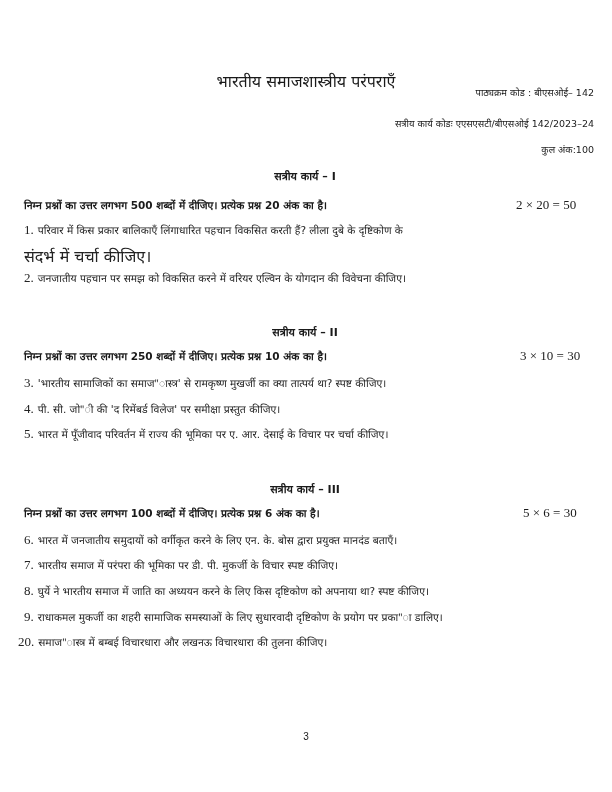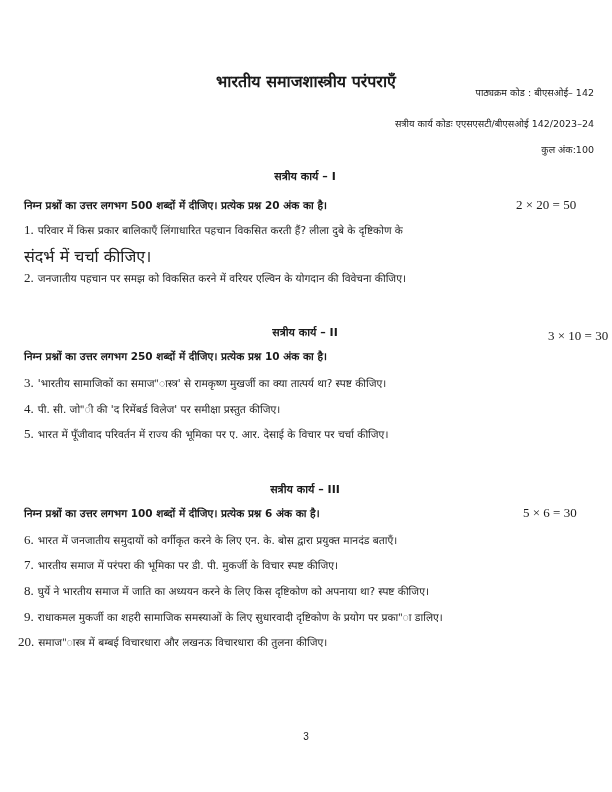--- a/index.html
+++ b/index.html
@@ -1,19 +1,19 @@
 <!DOCTYPE html>
 <html><head>
 <meta charset="utf-8">
 <style>
   html, body { margin: 0; padding: 0; background: #ffffff; }
   body { width: 612px; height: 792px; position: relative; overflow: hidden;
          font-family: "DejaVu Sans", sans-serif; color: #1a1a1a; }
   .abs { position: absolute; white-space: nowrap; }
-  .title { left: 0; width: 612px; top: 70px; text-align: center; font-size: 16px; font-weight: bold; }
+  .title { left: 0; width: 612px; top: 70px; text-align: center; font-size: 16px; font-weight: normal; }
   .meta { right: 18px; text-align: right; font-size: 9.5px; }
   .sec { left: 0; width: 610px; text-align: center; font-size: 11px; font-weight: bold; }
   .instr { left: 24px; font-size: 10.5px; font-weight: bold; }
   .marks { font-family: "Liberation Serif", serif; font-size: 13px; }
   .q { left: 24px; font-size: 10.5px; color: #222; }
   .q .num { font-family: "Liberation Serif", serif; font-size: 13px; margin-right: 4px; }
   .q2 { left: 24px; font-size: 16px; color: #222; }
   .pagenum { left: 0; width: 612px; top: 731px; text-align: center; font-size: 10px; font-family: "Liberation Sans", sans-serif; }
 </style>
 </head>
@@ -31,21 +31,21 @@
 <div class="abs q" style="top:222px;">
   <span class="num">1.</span><span>परिवार में किस प्रकार बालिकाएँ लिंगाधारित पहचान विकसित करती हैं? लीला दुबे के दृष्टिकोण के</span>
 </div>
 <div class="abs q2" style="top:245px;">संदर्भ में चर्चा कीजिए।</div>
 <div class="abs q" style="top:270px;">
   <span class="num">2.</span><span>जनजातीय पहचान पर समझ को विकसित करने में वरियर एल्विन के योगदान की विवेचना कीजिए।</span>
 </div>
 
 <div class="abs sec" style="top:324px;">सत्रीय कार्य – II</div>
 <div class="abs instr" style="top:349px;">निम्न प्रश्नों का उत्तर लगभग 250 शब्दों में दीजिए। प्रत्येक प्रश्न 10 अंक का है।</div>
-<div class="abs marks" style="left:520px; top:328px;margin-left:28px;">3 × 10 = 30</div>
+<div class="abs marks" style="left:520px; top:348px;">3 × 10 = 30</div>
 
 <div class="abs q" style="top:375px;">
   <span class="num">3.</span><span>'भारतीय सामाजिकों का समाज"ास्त्र' से रामकृष्ण मुखर्जी का क्या तात्पर्य था? स्पष्ट कीजिए।</span>
 </div>
 <div class="abs q" style="top:401px;">
   <span class="num">4.</span><span>पी. सी. जो"ी की 'द रिमेंबर्ड विलेज' पर समीक्षा प्रस्तुत कीजिए।</span>
 </div>
 <div class="abs q" style="top:426px;">
   <span class="num">5.</span><span>भारत में पूँजीवाद परिवर्तन में राज्य की भूमिका पर ए. आर. देसाई के विचार पर चर्चा कीजिए।</span>
 </div>

